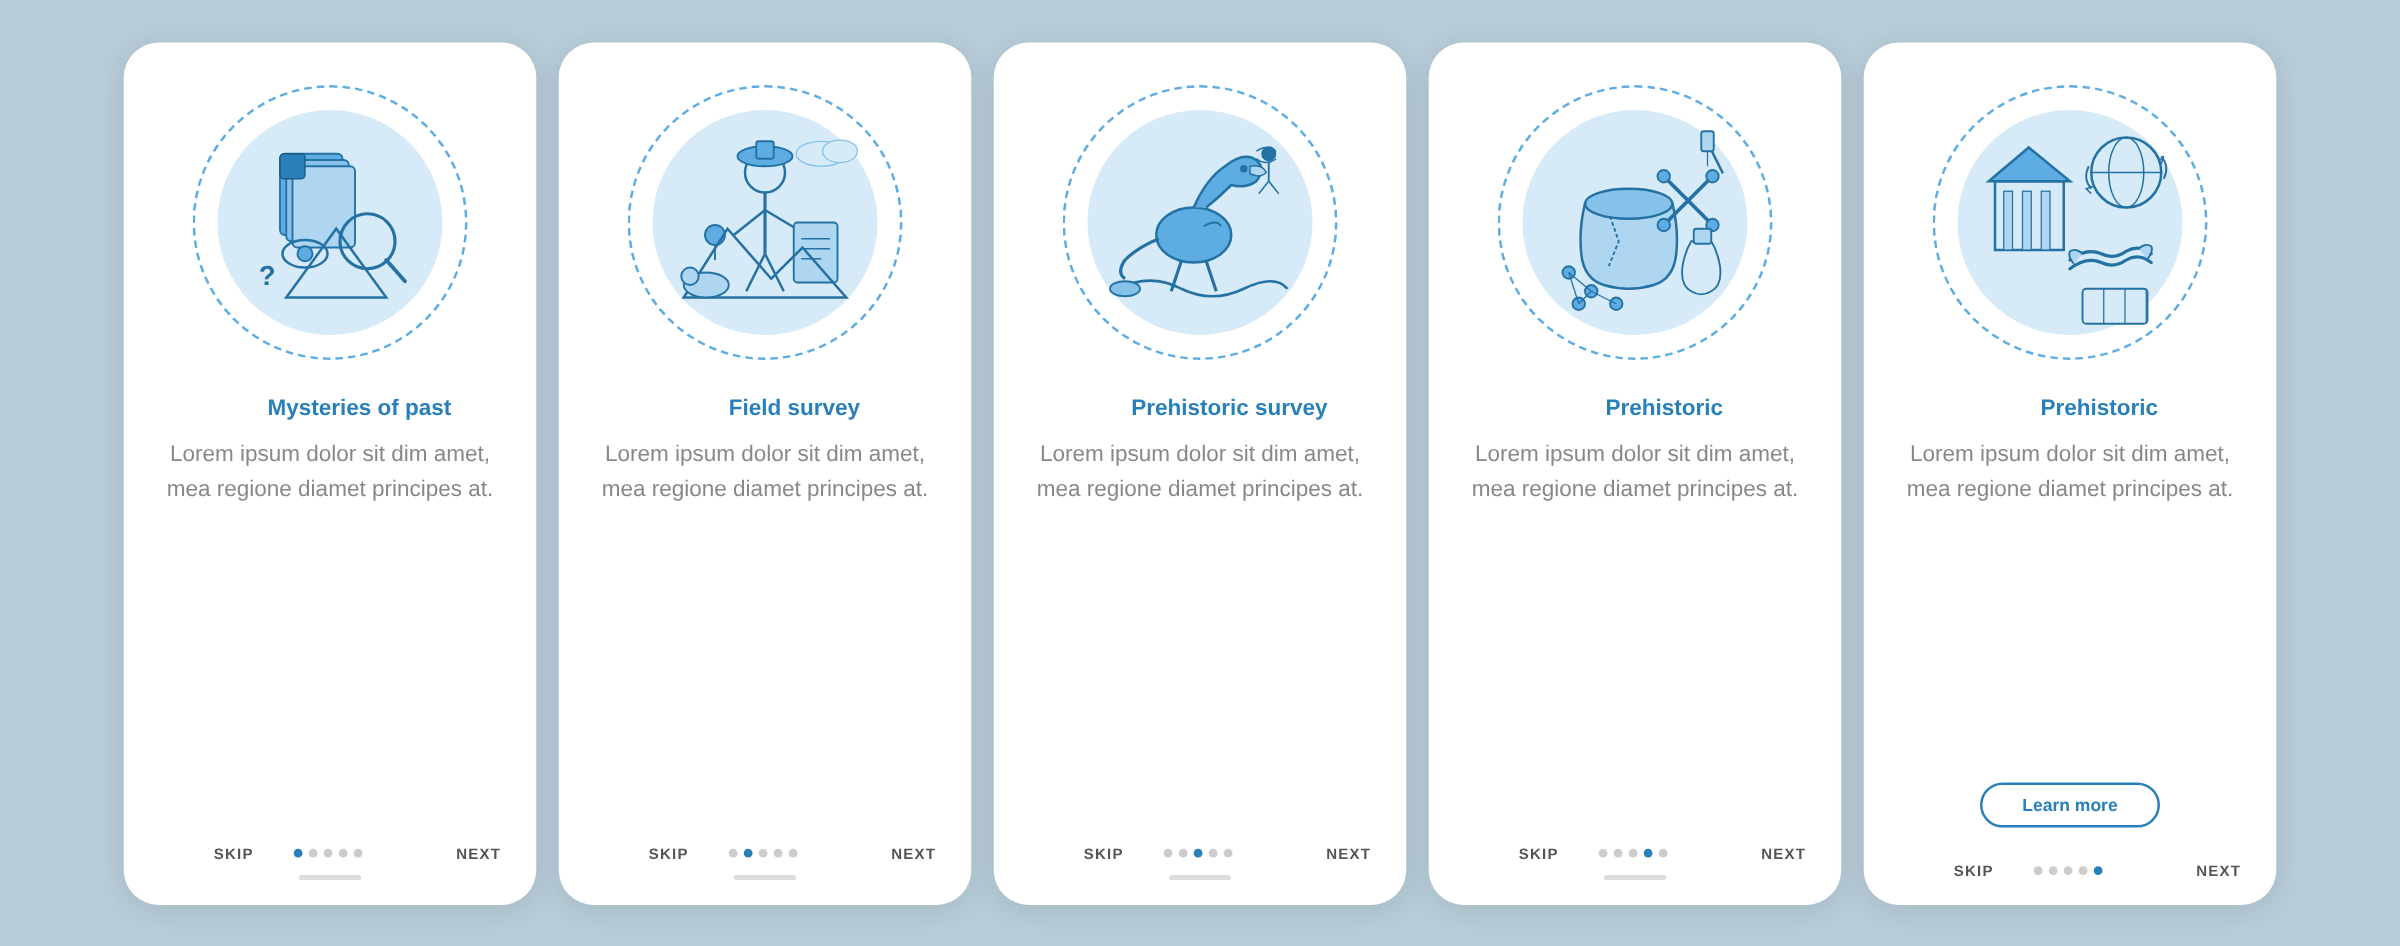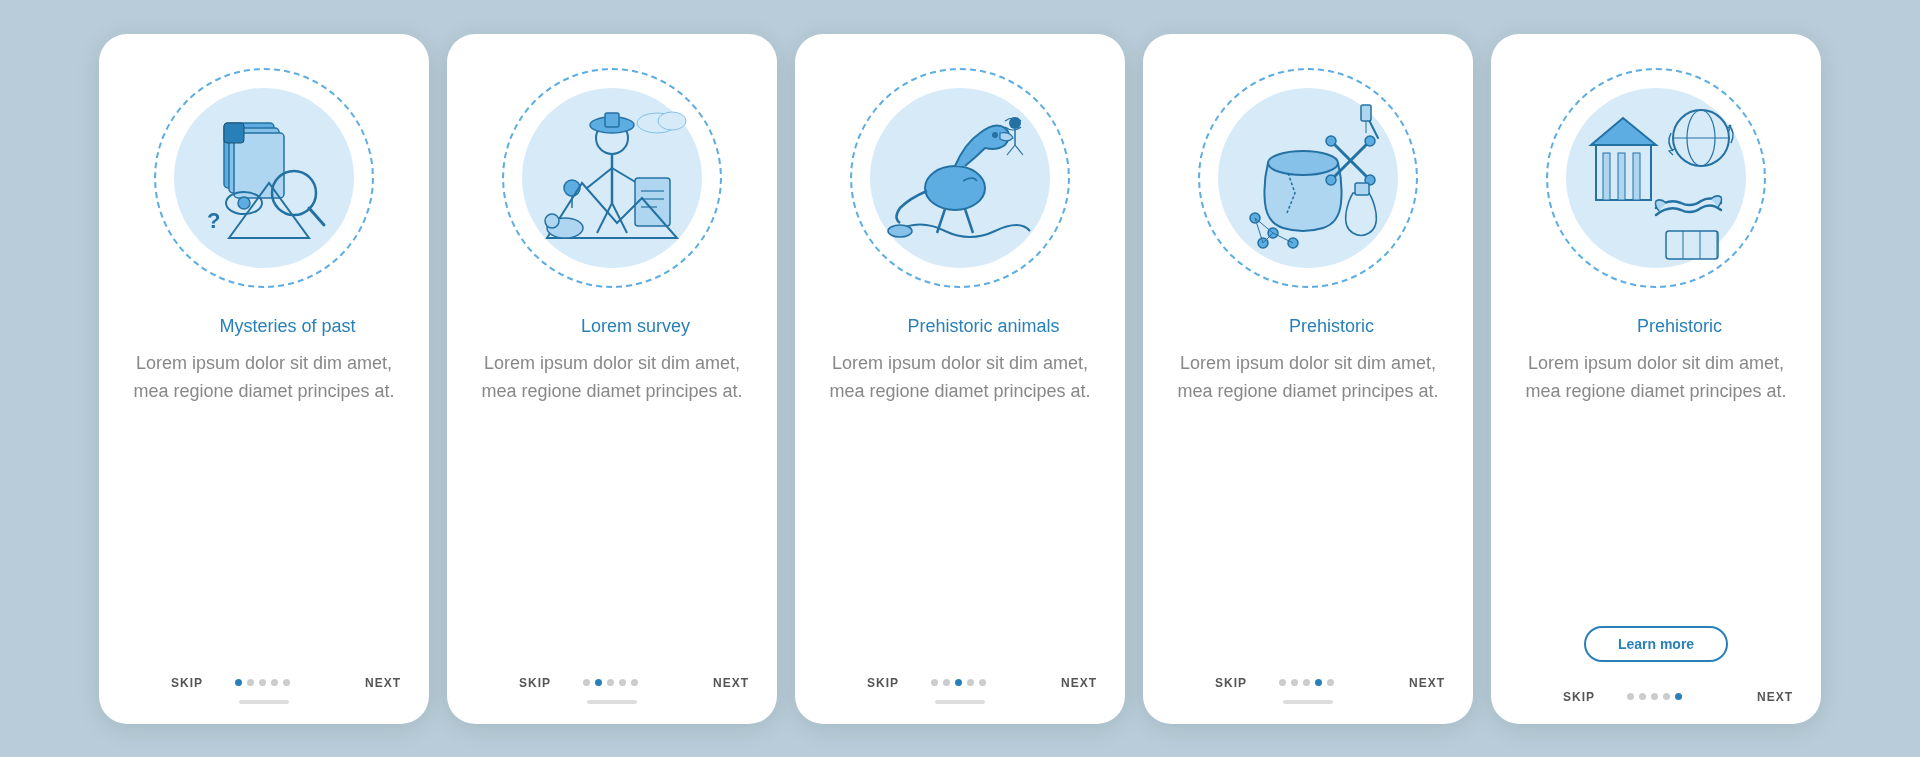--- a/index.html
+++ b/index.html
@@ -69,21 +69,21 @@
 
     .svg-icon {
       position: relative;
       z-index: 2;
       width: 190px;
       height: 190px;
     }
 
     .card-title {
       font-size: 18px;
-      font-weight: 400;
+      font-weight: 700;
       color: #2980b9;
       text-align: left;
       margin-top: 8px;
       margin-bottom: 12px;
       margin-left: 47px;
     }
 
     .card-text {
       font-size: 18px;
       color: #888;
@@ -229,21 +229,21 @@
 
         <ellipse cx="140" cy="40" rx="20" ry="10" fill="#d6eaf8" stroke="#85c1e9" stroke-width="1"></ellipse>
         <ellipse cx="155" cy="38" rx="14" ry="9" fill="#d6eaf8" stroke="#85c1e9" stroke-width="1"></ellipse>
 
         <polygon points="30,155 65,100 100,140 125,115 160,155" fill="none" stroke="#2471a3" stroke-width="2"></polygon>
 
         <ellipse cx="48" cy="145" rx="18" ry="10" fill="#aed6f1" stroke="#2471a3" stroke-width="1.5"></ellipse>
         <circle cx="35" cy="138" r="7" fill="#aed6f1" stroke="#2471a3" stroke-width="1.5"></circle>
       </svg>
     </div>
-    <div class="card-title">Lorem survey</div>
+    <div class="card-title">Field survey</div>
     <div class="card-text">Lorem ipsum dolor sit dim amet, mea regione diamet principes at.</div>
     <div class="card-footer">
       <span class="footer-skip">SKIP</span>
       <div class="dots-container card-2">
         <div class="dot"></div>
         <div class="dot" style="background: rgb(41, 128, 185);"></div>
         <div class="dot"></div>
         <div class="dot"></div>
         <div class="dot"></div>
       </div>
@@ -277,21 +277,21 @@
         <ellipse cx="35" cy="148" rx="12" ry="6" fill="#85c1e9" stroke="#2471a3" stroke-width="1.5"></ellipse>
 
         <circle cx="150" cy="40" r="6" fill="#2471a3"></circle>
         <line x1="150" y1="46" x2="150" y2="62" stroke="#2471a3" stroke-width="1.5"></line>
         <path d="M140,38 Q148,32 156,38" fill="none" stroke="#2471a3" stroke-width="1.2"></path>
         <path d="M140,44 Q148,50 156,44" fill="none" stroke="#2471a3" stroke-width="1.2"></path>
         <line x1="150" y1="62" x2="142" y2="72" stroke="#2471a3" stroke-width="1.2"></line>
         <line x1="150" y1="62" x2="158" y2="72" stroke="#2471a3" stroke-width="1.2"></line>
       </svg>
     </div>
-    <div class="card-title">Prehistoric animals</div>
+    <div class="card-title">Prehistoric survey</div>
     <div class="card-text">Lorem ipsum dolor sit dim amet, mea regione diamet principes at.</div>
     <div class="card-footer">
       <span class="footer-skip">SKIP</span>
       <div class="dots-container card-3">
         <div class="dot"></div>
         <div class="dot"></div>
         <div class="dot" style="background: rgb(41, 128, 185);"></div>
         <div class="dot"></div>
         <div class="dot"></div>
       </div>

